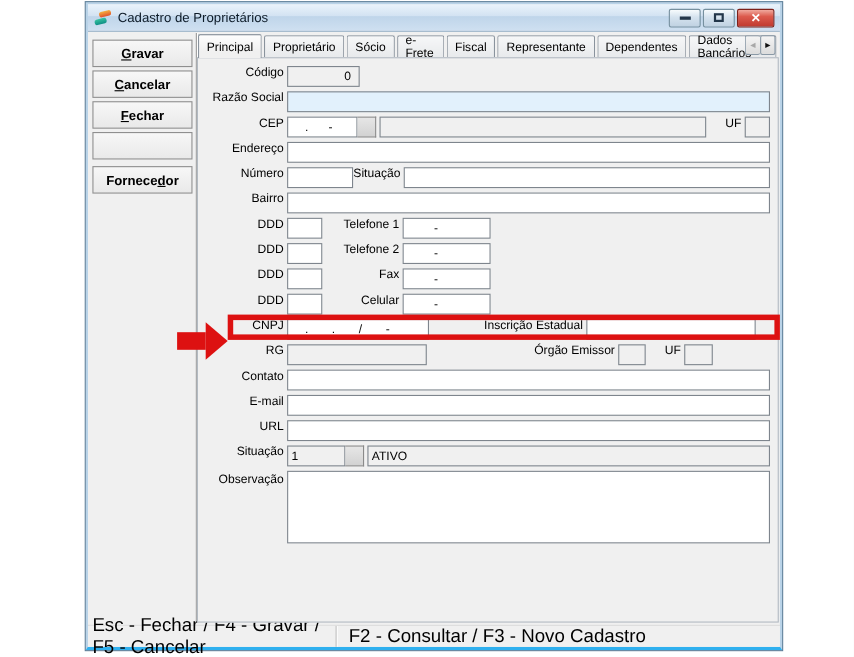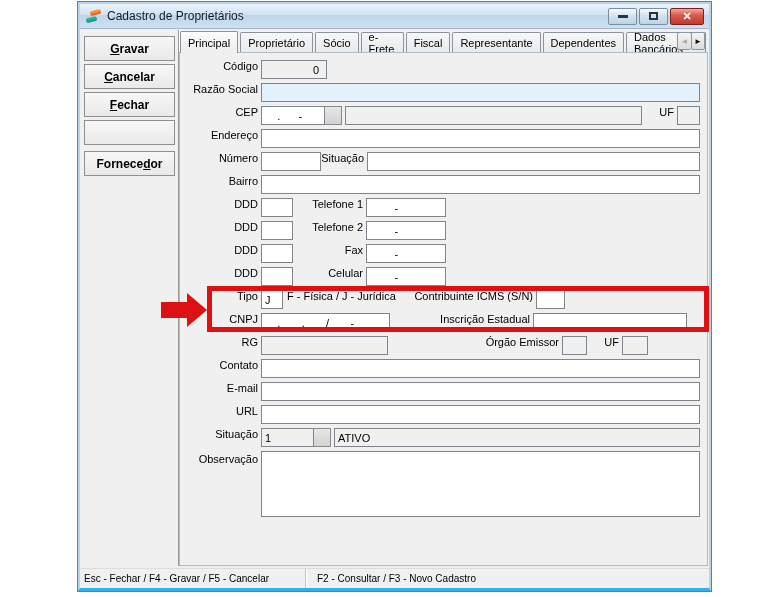--- a/index.html
+++ b/index.html
@@ -68,21 +68,21 @@
   .hl-zone { position:relative; }
   .hl-box { position:absolute; left:27px; right:-2px; top:-4px; bottom:0;
             border:5px solid #dd1111; z-index:5; pointer-events:none; }
   .hl-arrow { position:absolute; left:-19px; top:3px; height:34px; display:flex;
               align-items:center; z-index:6; pointer-events:none; }
   .hl-arrow .shaft { width:26px; height:16px; background:#dd1111; }
   .hl-arrow .head { width:0; height:0; border-left:20px solid #dd1111;
                     border-top:17px solid transparent; border-bottom:17px solid transparent; }
   
   .statusbar { position:absolute; left:0; right:0; bottom:0; height:20px; background:#f0f0f0;
-               border-top:1px solid #dcdcdc; display:flex; align-items:center; font-size:10px; color:#000; }
+               border-top:1px solid #dcdcdc; display:flex; align-items:center; font-size:17px; color:#000; }
   .status-left { width:226px; min-width:226px; padding-left:4px; height:100%; display:flex; align-items:center;
                  border-right:1px solid #c4c4c4; box-shadow:1px 0 0 #ffffff; }
   .status-right { flex:1; padding-left:11px; }
 </style>
 </head>
 <body>
 
 <div class="window">
 
   <div class="titlebar">
@@ -211,27 +211,20 @@
         </div>
 
         <div class="row">
           <span class="lbl">DDD</span>
           <div class="fld" style="width:32px"></div>
           <span class="lbl2" style="width:70px">Celular</span>
           <div class="fld" style="width:80px">        -</div>
         </div>
 
         <div class="hl-zone">
-          <div class="row" style="padding-right:142px">
-            <span class="lbl">Tipo</span>
-            <div class="fld" style="width:22px">J</div>
-            <span class="hint">F - Física / J - Jurídica</span>
-            <span class="lbl2" style="margin-left:auto">Contribuinte ICMS (S/N)</span>
-            <div class="fld" style="width:29px"></div>
-          </div>
           <div class="row" style="padding-right:20px">
             <span class="lbl">CNPJ</span>
             <div class="fld" style="width:129px">    .       .       /       -</div>
             <span class="lbl2" style="margin-left:auto">Inscrição Estadual</span>
             <div class="fld" style="width:154px"></div>
           </div>
           <div class="hl-box"></div>
           <div class="hl-arrow">
             <span class="shaft"></span>
               <span class="head"></span>

